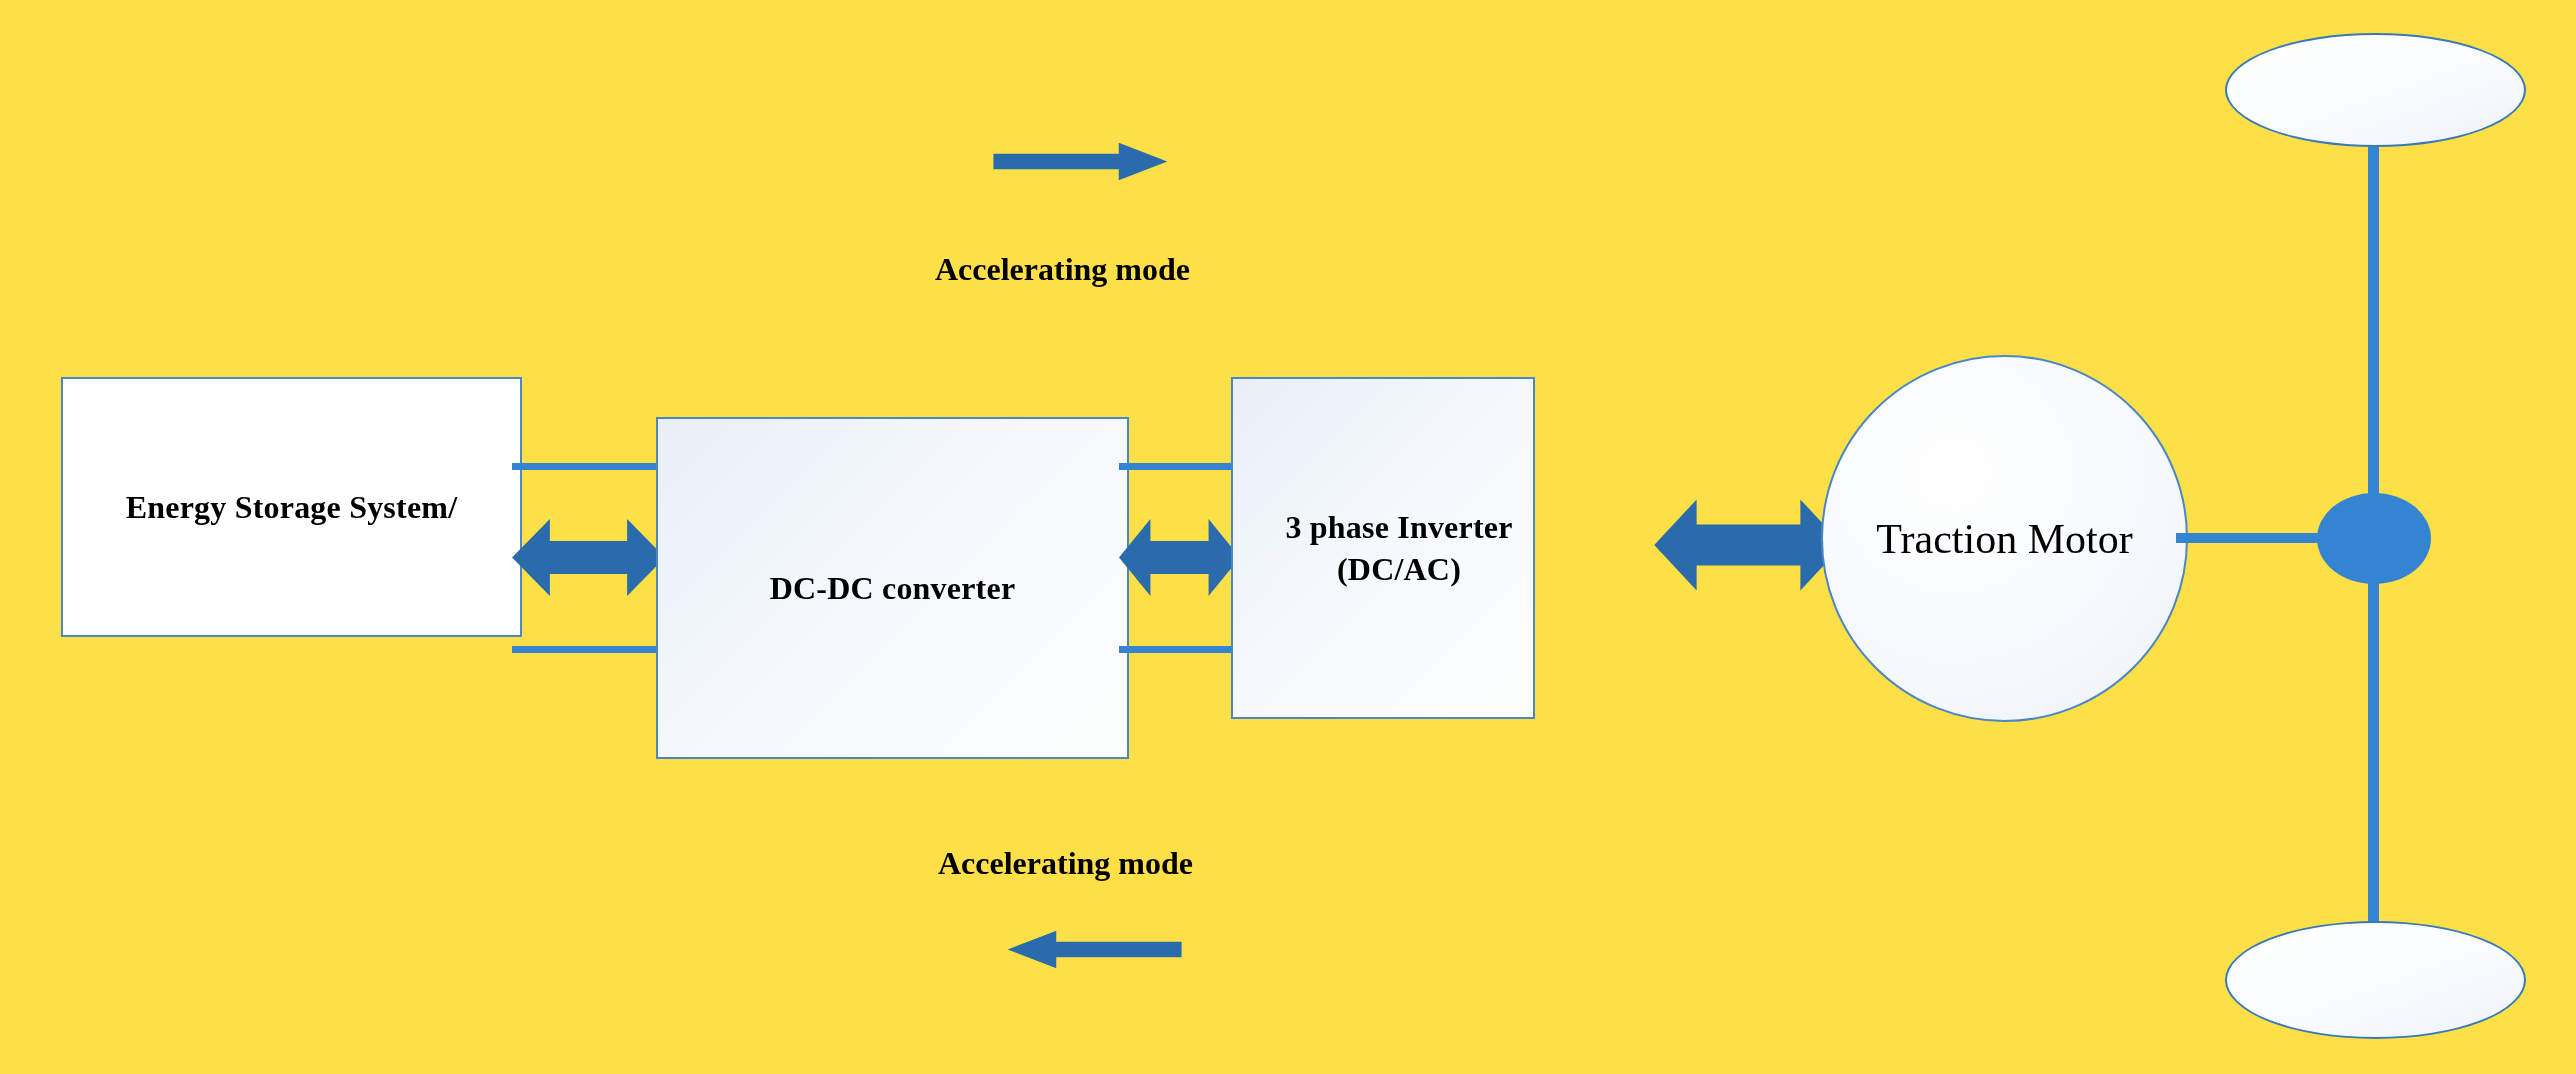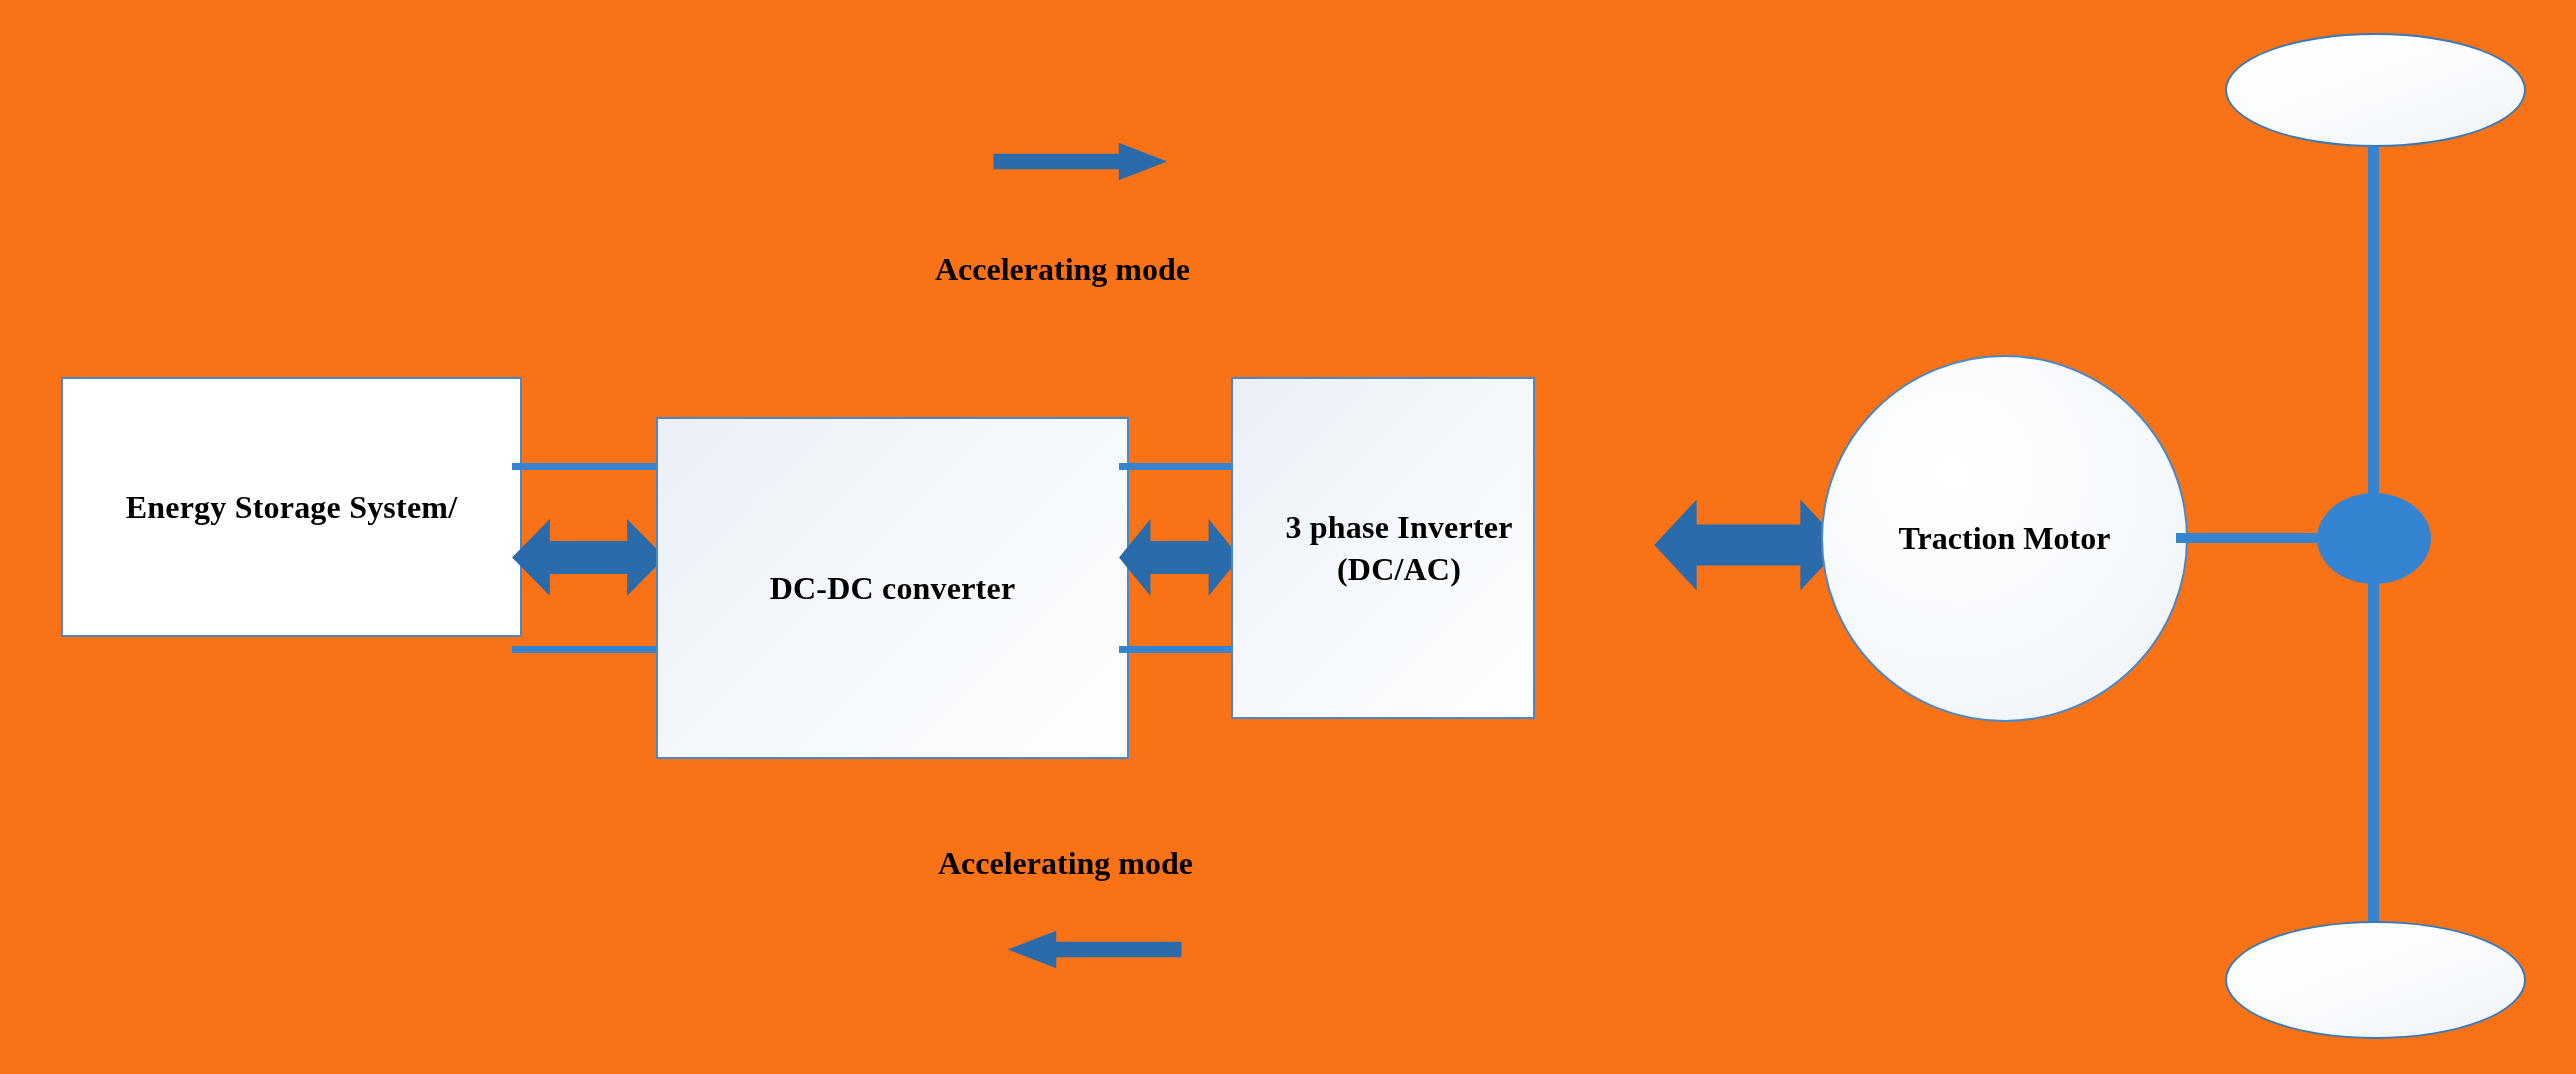--- a/index.html
+++ b/index.html
@@ -4,21 +4,21 @@
 <style>
   html, body {
     margin: 0;
     padding: 0;
     background: #ffffff;
   }
   #canvas {
     position: relative;
     width: 2576px;
     height: 1074px;
-    background: #f97316;
+    background: #fde047;
     overflow: hidden;
     font-family: "Liberation Serif", "DejaVu Serif", serif;
   }
   .block {
     position: absolute;
     box-sizing: border-box;
     border: 2.4px solid #4a87c4;
     display: flex;
     align-items: center;
     justify-content: center;
@@ -42,22 +42,22 @@
     position: absolute;
     box-sizing: border-box;
     border: 2.4px solid #4a87c4;
     border-radius: 50%;
     background: radial-gradient(circle at 36% 32%, #ffffff 0%, #f7fafd 48%, #eef3f9 100%);
     display: flex;
     align-items: center;
     justify-content: center;
   }
   .motor-label {
-    font-weight: bold;
-    font-size: 32px;
+    font-weight: normal;
+    font-size: 42px;
     color: #000000;
   }
   .wheel {
     position: absolute;
     box-sizing: border-box;
     border: 2.4px solid #3a79b8;
     border-radius: 50%;
     background: linear-gradient(160deg, #ffffff 0%, #fafcfe 50%, #eef3f9 100%);
   }
   .hub {

